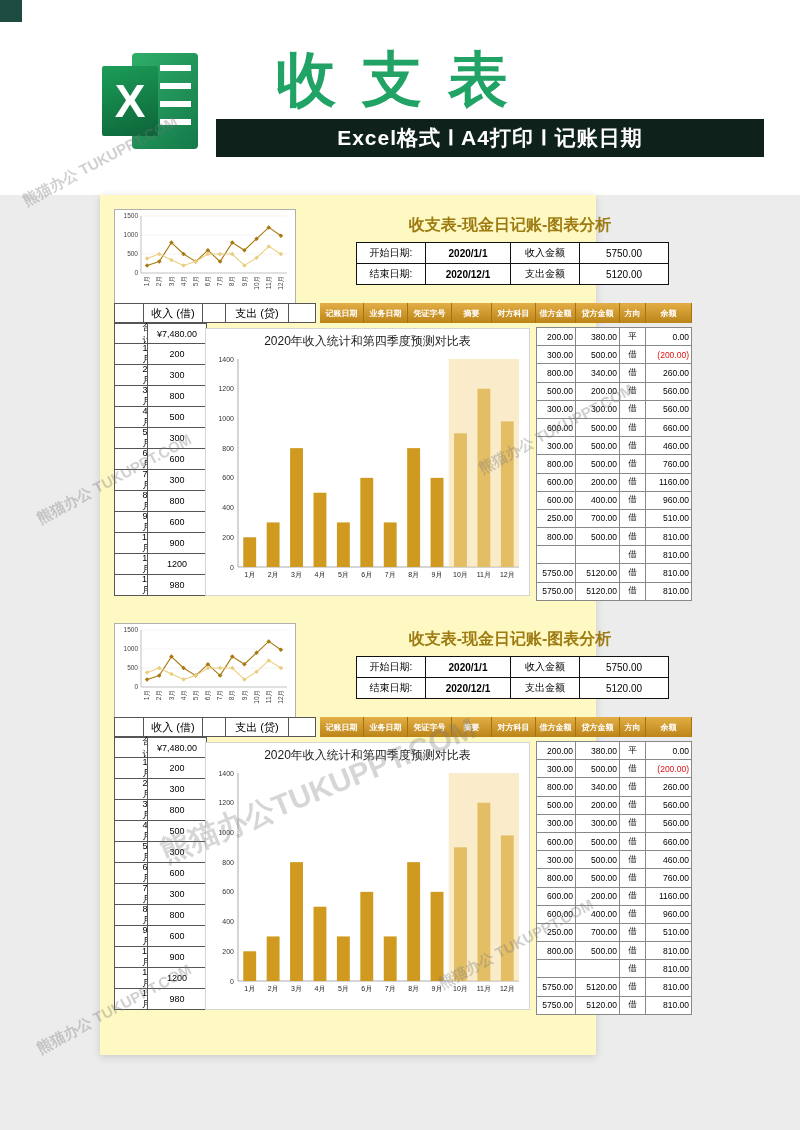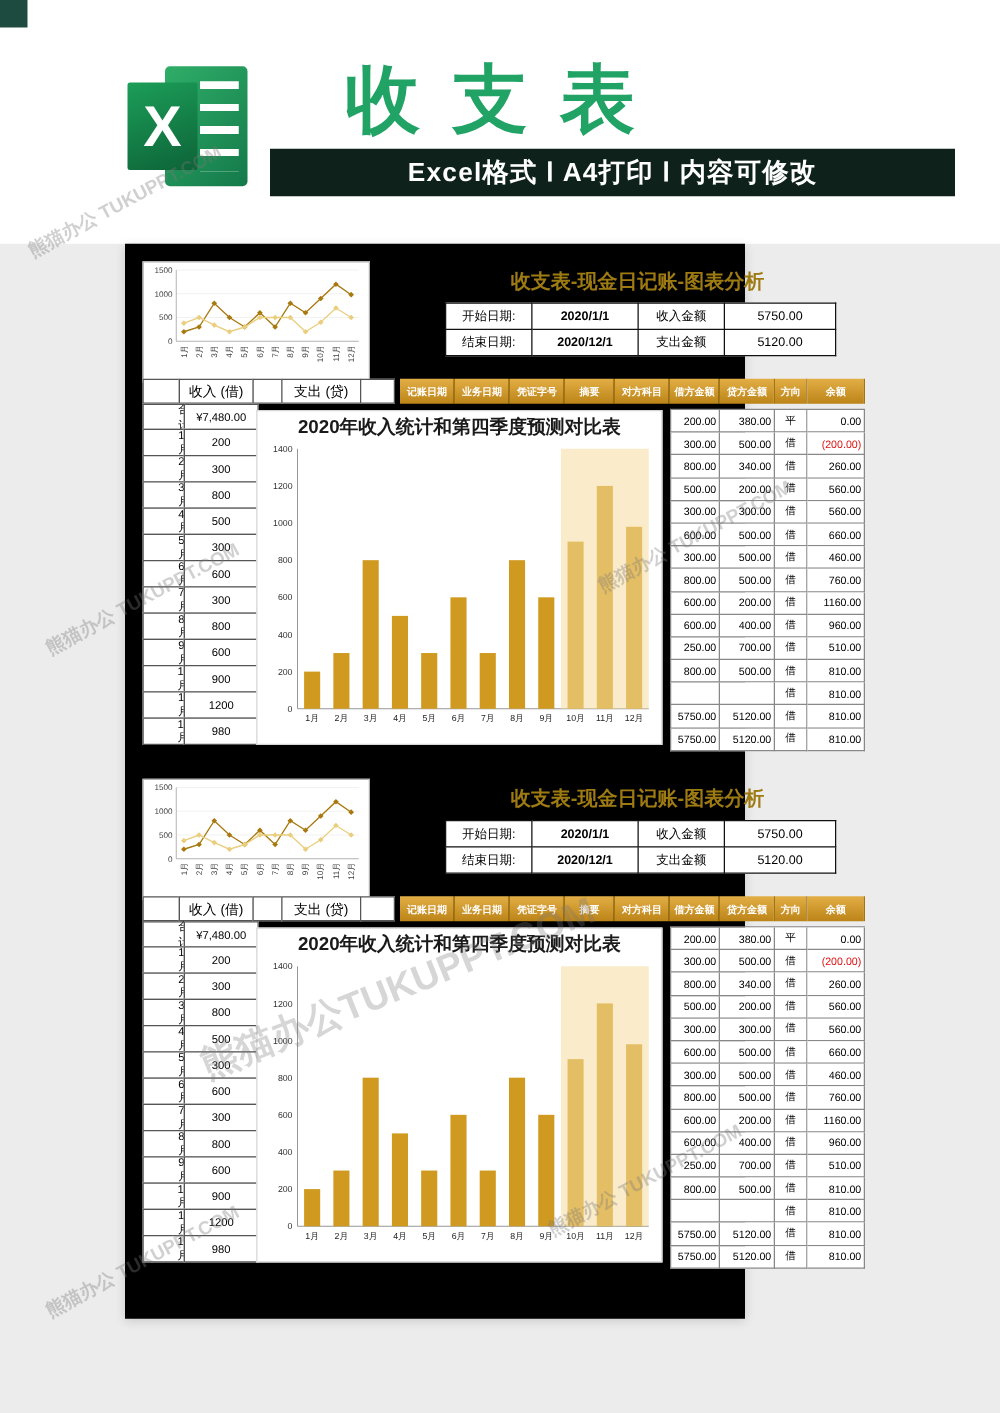--- a/index.html
+++ b/index.html
@@ -26,21 +26,21 @@
   
   .wm{position:absolute;color:rgba(120,120,120,0.35);font-weight:bold;white-space:nowrap;
     transform:rotate(-28deg);pointer-events:none;z-index:50;}
   .wm1{left:14px;top:152px;font-size:15px;}
   .wm2{left:28px;top:470px;font-size:15px;}
   .wm3{left:150px;top:770px;font-size:30px;transform:rotate(-22deg);color:rgba(120,120,120,0.30);}
   .wm4{left:470px;top:420px;font-size:15px;}
   .wm5{left:28px;top:1000px;font-size:15px;}
   .wm6{left:430px;top:935px;font-size:15px;}
   
-  .sheet{position:absolute;left:100px;top:195px;width:496px;height:860px;background:#000000;
+  .sheet{position:absolute;left:100px;top:195px;width:496px;height:860px;background:#fef9c3;
     box-shadow:0 2px 8px rgba(0,0,0,0.15);}
   .section{position:absolute;left:0;width:600px;height:390px;}
   
   .spark-box{position:absolute;left:14px;top:0;width:182px;height:97px;border:1px solid #b0b0b0;
     background:#fff;box-sizing:border-box;overflow:hidden;}
   
   .sec-title{position:absolute;left:230px;top:6px;width:360px;text-align:center;
     font-size:16px;font-weight:bold;color:#9e7b12;}
   
   .info-table{position:absolute;left:256px;top:33px;border-collapse:collapse;background:#fff;}
@@ -73,21 +73,21 @@
   .lrow{display:flex;height:21px;}
   .lrow>div{box-sizing:border-box;border:1px solid #555;margin-top:-1px;display:flex;
     align-items:center;justify-content:center;font-size:9px;background:#fff;}
   .lrow:first-of-type>div{margin-top:0;}
   .mc{width:30px;padding-left:32px;}
   .vc{width:60px;margin-left:-1px;font-size:8.5px;}
   
   .chart-box{position:absolute;left:105px;top:119px;width:325px;height:268px;background:#fff;
     border:1px solid #d5d5d5;box-sizing:border-box;z-index:2;}
   .chart-title{height:24px;display:flex;align-items:center;justify-content:center;
-    font-size:15px;font-weight:bold;color:#1a1a1a;}
+    font-size:12px;font-weight:normal;color:#1a1a1a;}
   
   .ledger{position:absolute;left:436px;top:118px;border-top:1px solid #888;}
   .drow{display:flex;height:18.2px;}
   .drow>div{box-sizing:border-box;border-right:1px solid #888;border-bottom:1px solid #888;
     font-size:8.5px;display:flex;align-items:center;background:#fff;}
   .drow>div:first-child{border-left:1px solid #888;}
   .dnum{justify-content:flex-end;padding-right:2px;}
   .ddir{justify-content:center;}
   .cw1{width:40px;}.cw2{width:44px;}.cw3{width:26px;}.cw4{width:46px;}
   .red{color:#e01010;}
@@ -96,21 +96,21 @@
 </head>
 <body>
 
 <div class="header">
   <div class="corner"></div>
   <div class="xl-logo">
     <div class="xl-doc"></div>
     <div class="xl-x">X</div>
   </div>
   <div class="main-title">收支表</div>
-  <div class="sub-bar">Excel格式 Ⅰ A4打印 Ⅰ 内容可修改</div>
+  <div class="sub-bar">Excel格式 Ⅰ A4打印 Ⅰ 记账日期</div>
 </div>
 
 <div class="wm wm1">熊猫办公 TUKUPPT.COM</div>
 <div class="wm wm2">熊猫办公 TUKUPPT.COM</div>
 <div class="wm wm3">熊猫办公TUKUPPT.COM</div>
 <div class="wm wm4">熊猫办公 TUKUPPT.COM</div>
 <div class="wm wm5">熊猫办公 TUKUPPT.COM</div>
 <div class="wm wm6">熊猫办公 TUKUPPT.COM</div>
 
 <div class="sheet" id="sheet">

